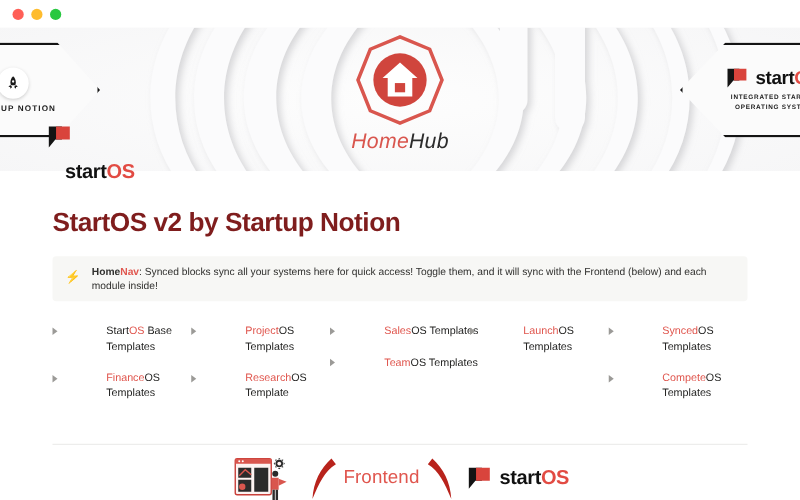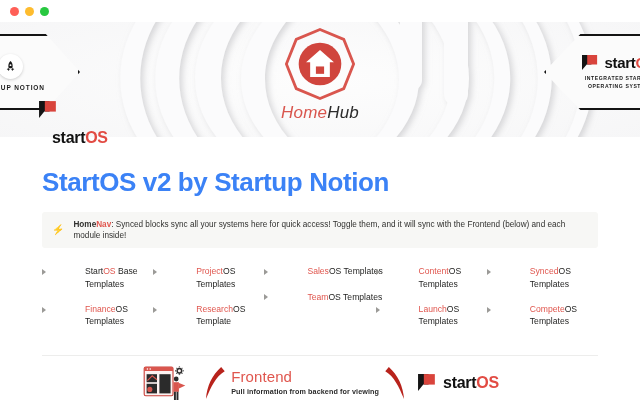--- a/index.html
+++ b/index.html
@@ -106,21 +106,21 @@
   .flag { display: block; }
 
   
   .doc {
     position: relative;
     width: 640px; height: 263px;
     background: #ffffff;
     padding: 30px 42px 0 42px;
   }
   .page-title {
-    font-size: 26px; font-weight: 700; color: #3b82f6;
+    font-size: 21px; font-weight: 700; color: #7f1d1d;
     letter-spacing: -.4px; margin-bottom: 14px;
   }
 
   .callout {
     background: #f7f7f5;
     border-radius: 3px;
     padding: 7px 10px;
     display: flex; align-items: center; gap: 9px;
     margin-bottom: 17px;
   }
@@ -296,24 +296,20 @@
       </div>
       <div class="link-item">
         <span class="tri"></span>
         <span class="link-text" style="white-space:nowrap;"><span class="hl">Team</span>OS Templates</span>
       </div>
     </div>
 
     <div class="col">
       <div class="link-item">
         <span class="tri"></span>
-        <span class="link-text"><span class="hl">Content</span>OS Templates</span>
-      </div>
-      <div class="link-item">
-        <span class="tri"></span>
         <span class="link-text"><span class="hl">Launch</span>OS Templates</span>
       </div>
     </div>
 
     <div class="col">
       <div class="link-item">
         <span class="tri"></span>
         <span class="link-text"><span class="hl">Synced</span>OS Templates</span>
       </div>
       <div class="link-item">
@@ -345,21 +341,20 @@
       <path fill="#2b2b2b" d="M41.2 36h2.4v11h-2.4zM44.4 36h2.4v11h-2.4z"></path>
       <path fill="#d9564e" d="M47.4 25l8 3-8 4z"></path>
     </svg>
 
     <svg class="f-swoosh" width="22" height="34" viewBox="0 0 24 38" aria-hidden="true">
       <path fill="#b8231c" d="M20 1C10 10 4 22 3 37c6-14 11-25 21-31z"></path>
     </svg>
 
     <div class="f-center">
       <div class="f-title">Frontend</div>
-      <div class="f-sub">Pull information from backend for viewing</div>
     </div>
 
     <svg class="f-swoosh" width="22" height="34" viewBox="0 0 24 38" aria-hidden="true">
       <path fill="#b8231c" d="M4 1c10 9 16 21 17 36C15 23 10 12 0 6z"></path>
     </svg>
 
     <div class="f-sos">
       <svg class="flag" width="21" height="19" viewBox="0 0 40 36" aria-hidden="true">
         <path fill="#141414" d="M2 2h20v20H12l-10 12z"></path>
         <path fill="#d9443c" d="M13 2h21v20H13z"></path>

